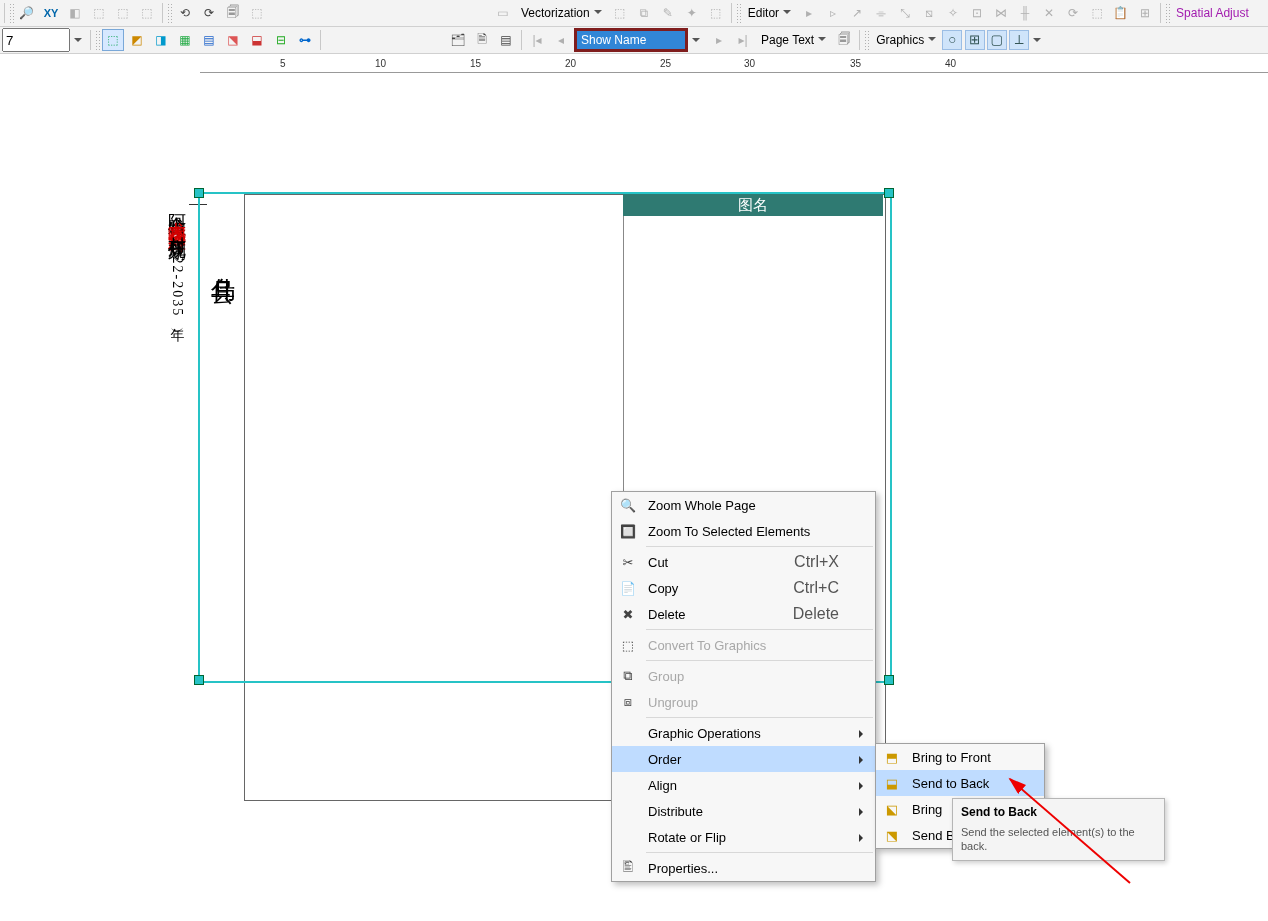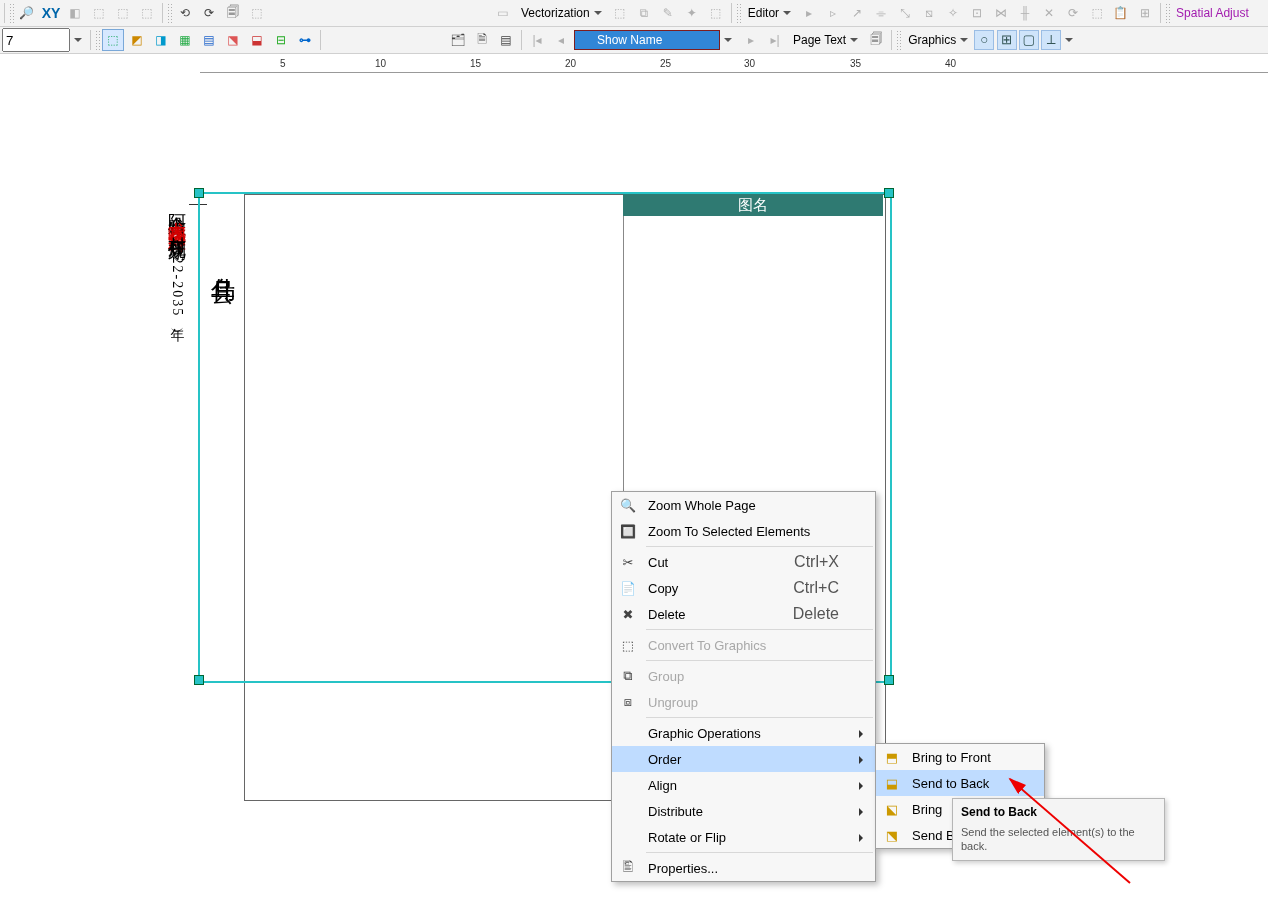--- a/index.html
+++ b/index.html
@@ -2,23 +2,23 @@
 <html><head>
 <meta charset="utf-8">
 <style>
 html,body{margin:0;padding:0;width:1268px;height:921px;font-family:"Segoe UI",Tahoma,Arial,sans-serif;font-size:12px;background:#fff;overflow:hidden;color:#000}
 .tb{display:flex;align-items:center;height:26px;background:#f3f3f3;border-bottom:1px solid #d0d0d0;gap:2px;padding:0 2px;white-space:nowrap}
 .tb .btn{width:20px;height:20px;border:1px solid transparent;display:flex;align-items:center;justify-content:center;color:#444}
 .tb .btn.dis{color:#b0b0b0}
 .tb .sep{width:1px;height:20px;background:#c8c8c8;margin:0 2px}
 .tb .grip{width:5px;height:20px;background-image:radial-gradient(#b0b0b0 1px,transparent 1px);background-size:3px 3px}
 .tb .lbl{padding:0 4px;color:#a21caf}
-.tb .dd{padding:0 4px;border:1px solid transparent;display:flex;align-items:center;gap:4px}
+.tb .dd{padding:0 4px;border:1px solid transparent;display:flex;align-items:flex-start;gap:4px}
 .tb .dd::after{content:"";border:4px solid transparent;border-top-color:#555;margin-top:4px}
-.tb .sel{display:inline-block;width:100px;height:18px;border:1px solid #7f1d1d;background:#3186d6;color:#fff;padding:0 22px;line-height:18px}
+.tb .sel{display:inline-block;width:100px;height:18px;border:3px solid #7f1d1d;background:#3186d6;color:#fff;padding:0 4px;line-height:18px}
 .tb .snap-g button{width:20px;height:20px;border:1px solid #9bbde4;background:#cfe4fa;margin-left:-1px;display:inline-flex;align-items:center;justify-content:center;color:#355}
 .ruler{height:18px;background:#fff;border-bottom:1px solid #999;position:relative;margin-left:200px}
 .ruler span{position:absolute;top:4px;font-size:10px;color:#333}
 .canvas{position:relative;width:1268px;height:845px;background:#fff}
 .sel-box{position:absolute;left:198px;top:119px;width:690px;height:487px;border:2px solid #26c3c6}
 .hand{position:absolute;width:8px;height:8px;background:#26c3c6;border:1px solid #063}
 .page-frame{position:absolute;left:244px;top:121px;width:640px;height:605px;border:1px solid #666;background:#fff}
 .vtitle{position:absolute;left:205px;top:127px;width:34px;font-family:"KaiTi","STKaiti",serif;font-size:18px;writing-mode:vertical-rl;text-align:center;letter-spacing:2px}
 .vtitle .red{color:#d40000}
 .vtitle .divider{display:block;border-top:1px solid #333;width:18px;margin:4px auto}
@@ -41,21 +41,21 @@
 .arrow{position:absolute;pointer-events:none}
 svg{display:block}
 </style>
 </head>
 <body>
 
 <div class="tb">
   <div class="sep"></div>
     <div class="grip"></div>
   <div class="btn">🔎</div>
-  <div class="btn" style="font-size:14px;font-weight:bold;color:#06a">XY</div>
+  <div class="btn" style="font-size:11px;font-weight:bold;color:#06a">XY</div>
   <div class="btn dis">◧</div>
   <div class="btn dis">⬚</div>
   <div class="btn dis">⬚</div>
   <div class="btn dis">⬚</div>
   <div class="sep"></div>
     <div class="grip"></div>
   <div class="btn">⟲</div>
   <div class="btn">⟳</div>
   <div class="btn">🗐</div>
   <div class="btn dis">⬚</div>

